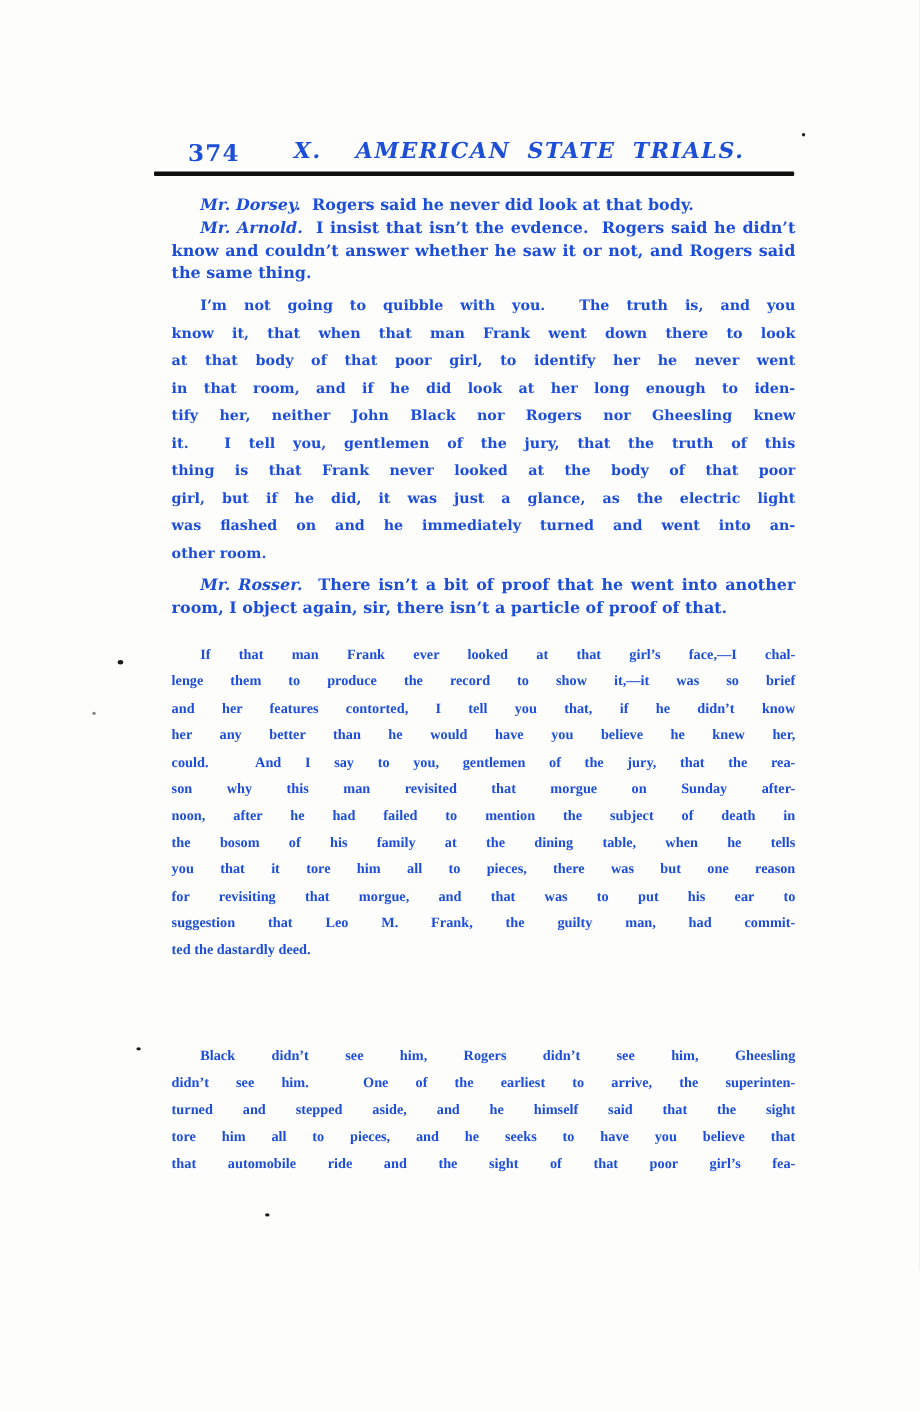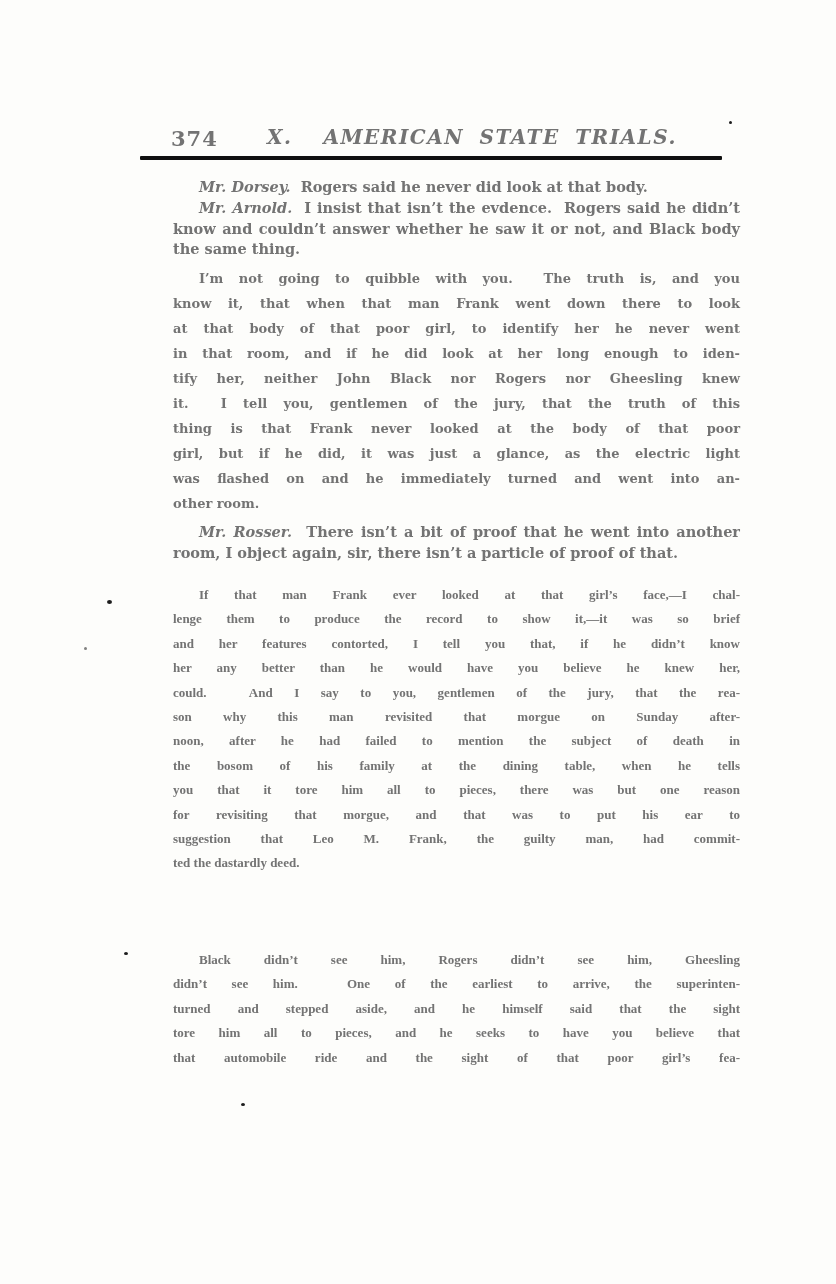--- a/index.html
+++ b/index.html
@@ -7,21 +7,21 @@
     padding: 0;
     background: #e9e9e7;
   }
   .page {
     position: relative;
     width: 836px;
     height: 1284px;
     background: #fdfdfb;
     overflow: hidden;
     font-family: "DejaVu Serif", "Liberation Serif", serif;
-    color: #737373;
+    color: #1d4ed8;
   }
   .page-number {
     position: absolute;
     left: 171px;
     top: 126px;
     font-size: 21px;
     font-weight: 700;
     letter-spacing: 1px;
   }
   .header-title {
@@ -39,21 +39,21 @@
     position: absolute;
     left: 140px;
     top: 156px;
     width: 582px;
     height: 4px;
     background: #101010;
     border-radius: 1px;
   }
   .textblock {
     position: absolute;
-    left: 173px;
+    left: 156px;
     width: 567px;
     font-weight: 700;
   }
   .textblock .line {
     text-align: justify;
     text-align-last: justify;
     white-space: nowrap;
   }
   .textblock .line.last {
     text-align-last: left;
@@ -86,21 +86,21 @@
 
   <div class="page-number">374</div>
 
   <div class="header-title">X.&nbsp; AMERICAN STATE TRIALS.</div>
 
   <div class="header-rule"></div>
 
   <div class="textblock small-text" style="top:177px">
       <div class="line indent last"><i>Mr. Dorsey.</i><span>&nbsp; Rogers said he never did look at that body.</span></div>
       <div class="line indent"><i>Mr. Arnold.</i><span>&nbsp; I insist that isn’t the evdence.&nbsp; Rogers said he didn’t</span></div>
-      <div class="line"><span>know and couldn’t answer whether he saw it or not, and Black body</span></div>
+      <div class="line"><span>know and couldn’t answer whether he saw it or not, and Rogers said</span></div>
       <div class="line last"><span>the same thing.</span></div>
     </div>
 
   <div class="textblock body-text" style="top:266px">
       <div class="line indent"><span>I’m not going to quibble with you.&nbsp; The truth is, and you</span></div>
       <div class="line"><span>know it, that when that man Frank went down there to look</span></div>
       <div class="line"><span>at that body of that poor girl, to identify her he never went</span></div>
       <div class="line"><span>in that room, and if he did look at her long enough to iden-</span></div>
       <div class="line"><span>tify her, neither John Black nor Rogers nor Gheesling knew</span></div>
       <div class="line"><span>it.&nbsp; I tell you, gentlemen of the jury, that the truth of this</span></div>

